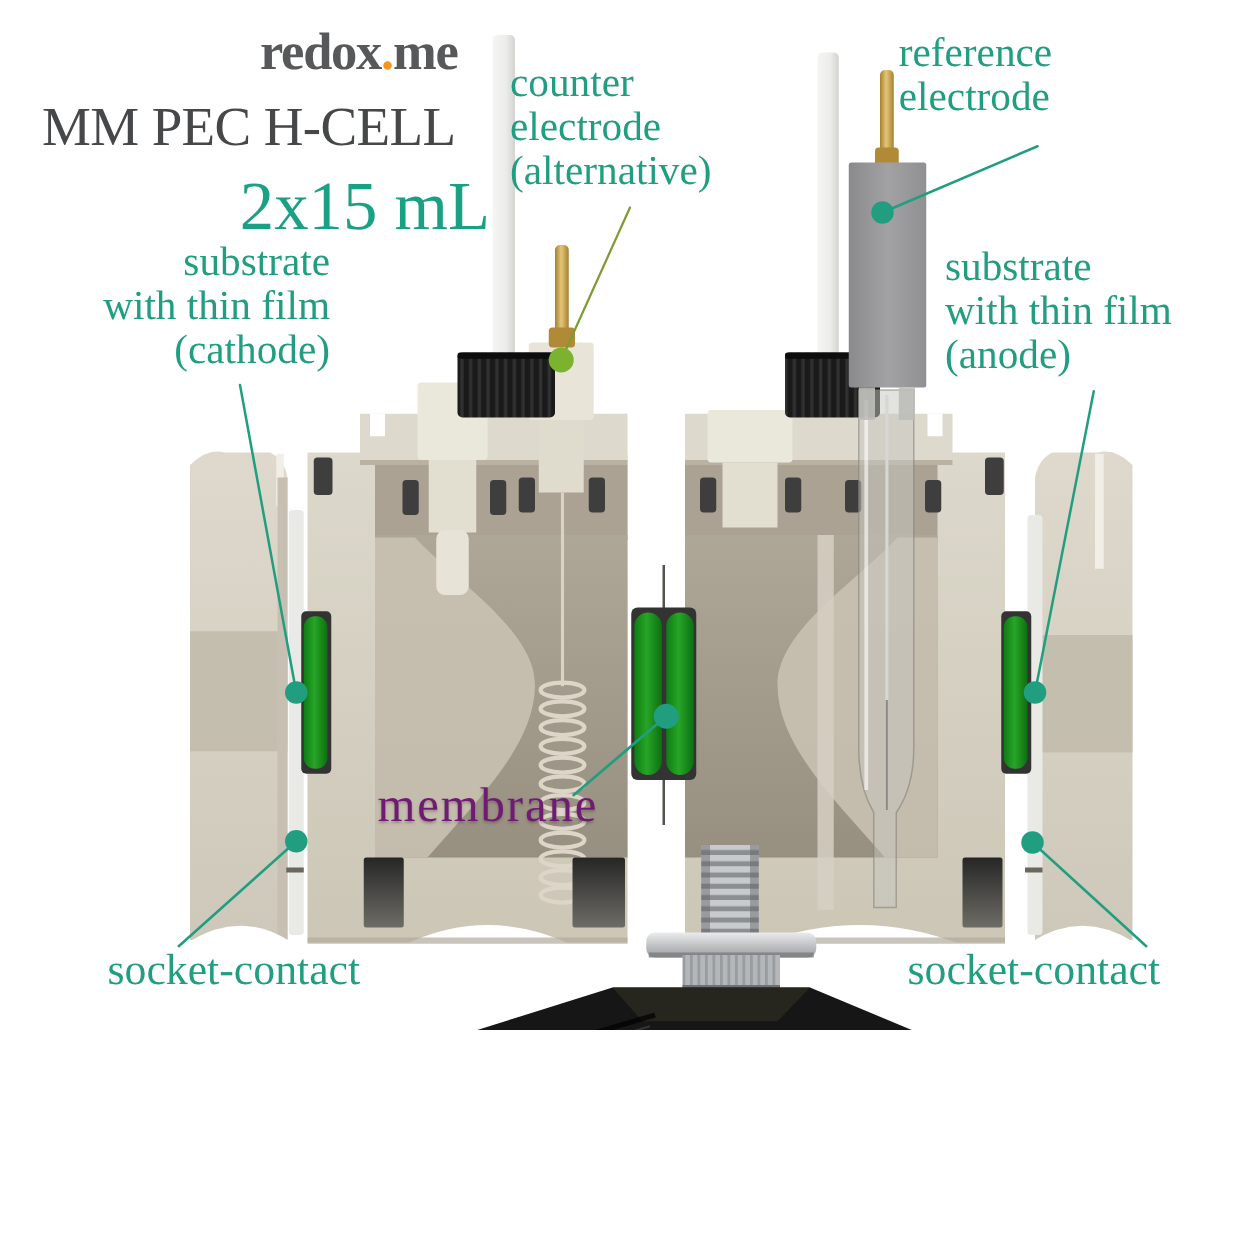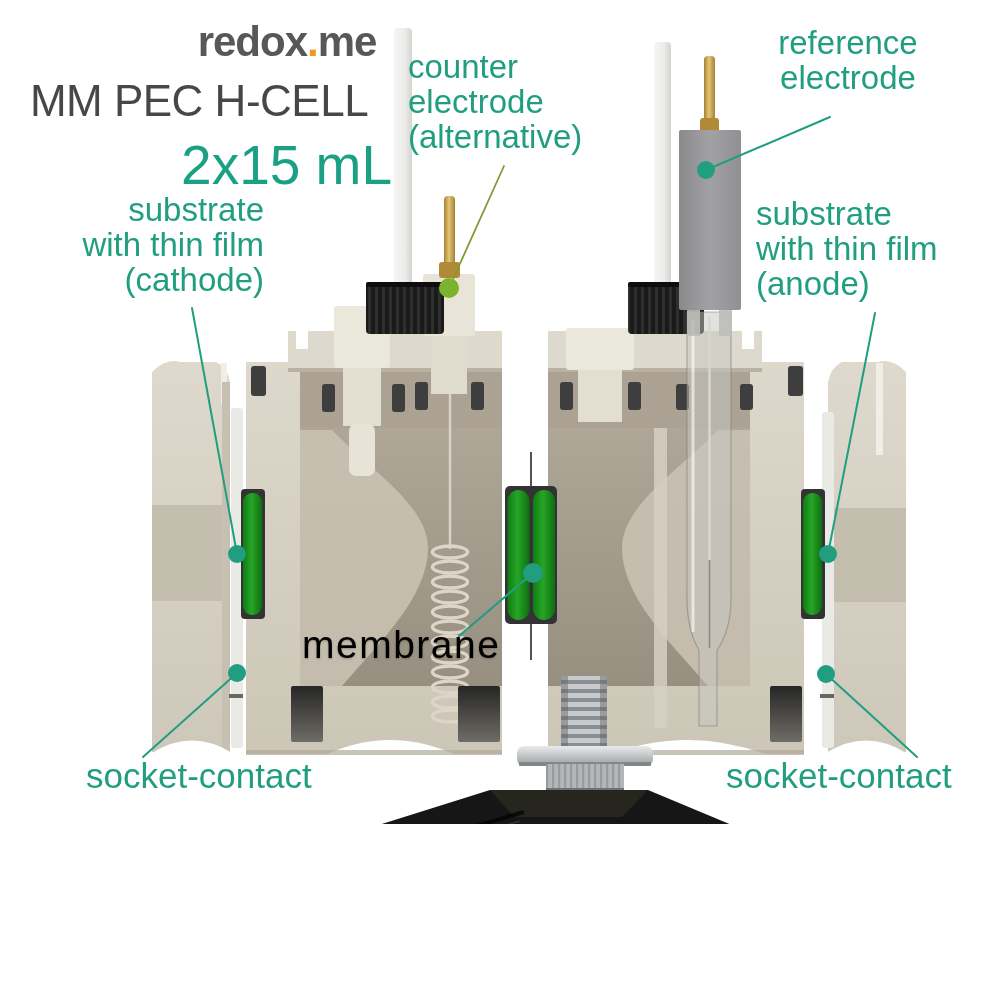--- a/index.html
+++ b/index.html
@@ -1,25 +1,25 @@
 <!DOCTYPE html>
 <html><head>
 <meta charset="utf-8">
 <style>
   html,body{margin:0;padding:0;background:#ffffff;}
   .stage{position:relative;width:1000px;height:824px;background:#ffffff;overflow:hidden;
-         font-family:Liberation Sans, sans-serif;}
+         font-family:Liberation Serif, serif;}
   .stage svg{position:absolute;left:0;top:0;}
   .txt{position:absolute;white-space:pre-line;}
   .lbl{color:#219e80;font-size:33px;line-height:1.06;}
   #lbl-counter{left:408px;top:50px;width:304px;text-align:left;}
-  #lbl-reference{left:719px;top:26px;width:258px;text-align:center;}
+  #lbl-reference{left:719px;top:26px;width:258px;text-align:left;}
   #lbl-cathode{left:0px;top:193px;width:264px;text-align:right;}
   #lbl-anode{left:756px;top:197px;width:246px;text-align:left;}
-  #lbl-membrane{left:302px;top:624px;font-size:39px;color:#000000;letter-spacing:1.5px;
+  #lbl-membrane{left:302px;top:624px;font-size:39px;color:#701a75;letter-spacing:1.5px;
                 text-shadow:0 1px 2px rgba(60,55,45,.35);}
   #lbl-socket-left{left:86px;top:757px;font-size:35px;}
   #lbl-socket-right{left:726px;top:757px;font-size:35px;}
   #brand-logo{left:180px;top:18px;width:214px;text-align:center;font-size:42px;font-weight:bold;
               color:#57585a;letter-spacing:-1px;}
   #brand-logo .dot{color:#f7941d;}
   #product-title{left:0px;top:76px;width:398px;text-align:center;font-size:44px;color:#464749;letter-spacing:-0.5px;}
   #product-volume{left:0px;top:133px;width:392px;text-align:right;font-size:55px;color:#1aa184;}
 </style>
 </head>

